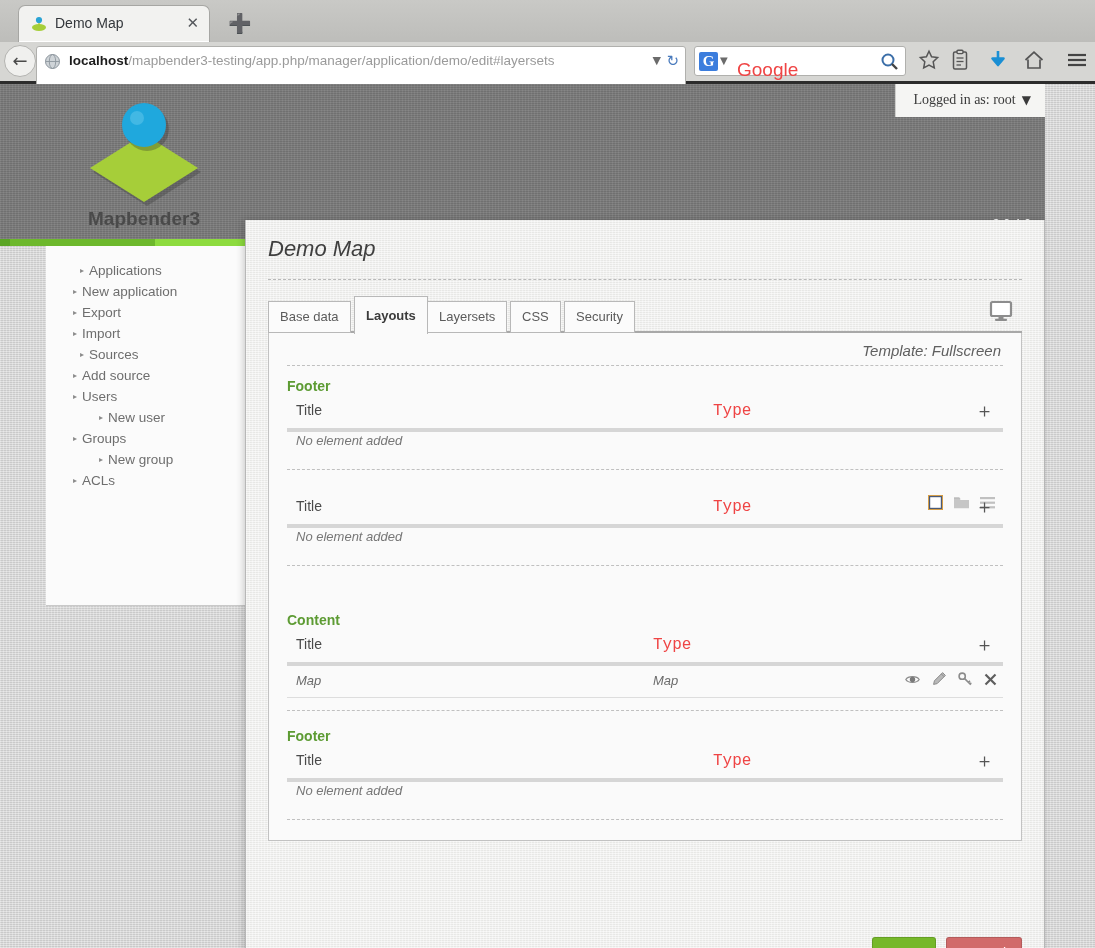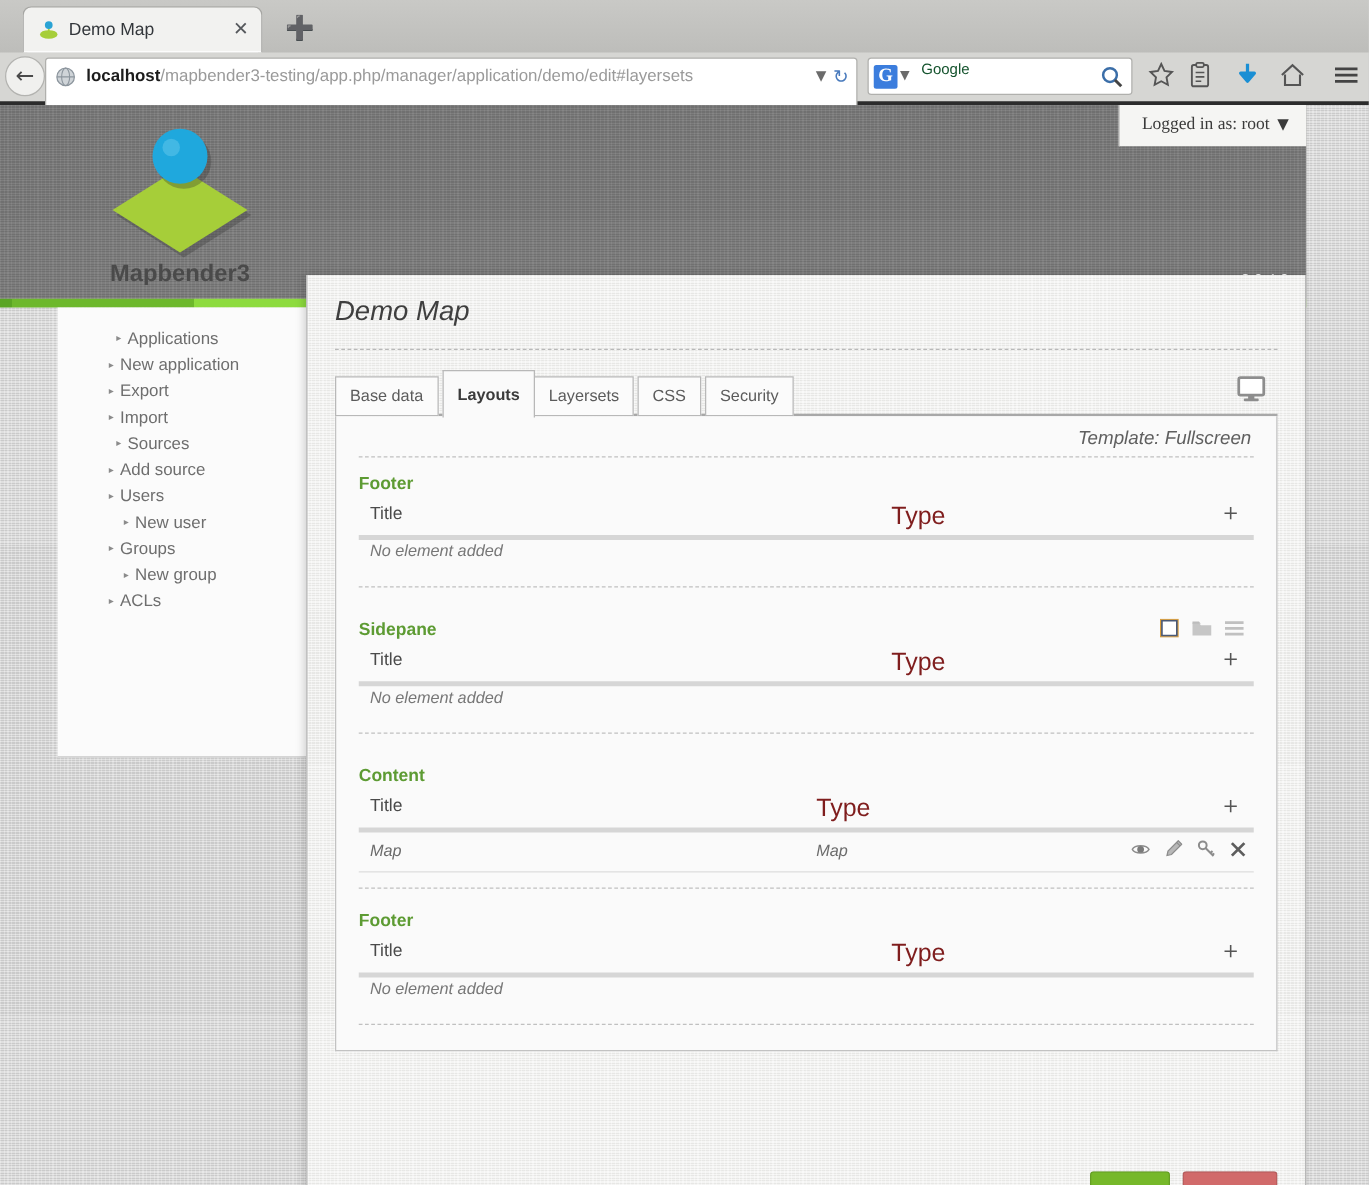--- a/index.html
+++ b/index.html
@@ -81,21 +81,21 @@
     position: absolute; left: 4px; top: 5px; width: 19px; height: 19px;
     background: #3b7ddd; color: #fff; font-size: 15px; font-weight: bold;
     text-align: center; line-height: 19px; border-radius: 2px;
     font-family: "Liberation Serif", serif; cursor: pointer;
   }
   #search-engine-caret {
     position: absolute; left: 25px; top: 8px; font-size: 10px; color: #6b6b6b;
     font-family: "DejaVu Sans", sans-serif;
   }
   #search-placeholder {
-    position: absolute; left: 42px; top: 1px; font-size: 12px; color: #14532d;
+    position: absolute; left: 42px; top: 12px; font-size: 19px; color: #ef4444;
   }
   #search-go { position: absolute; right: 6px; top: 5px; width: 19px; height: 19px; cursor: pointer; }
   .navicon { position: absolute; top: 7px; cursor: pointer; }
 
   
   #page {
     position: absolute; left: 0; top: 84px; width: 1095px; height: 864px;
     background: #cfcfcf;
     overflow: hidden;
   }
@@ -145,22 +145,22 @@
     padding-top: 14px;
   }
   .side-item {
     font-size: 13.5px; color: #6e6e6e; line-height: 21px; white-space: nowrap;
     cursor: pointer;
   }
   .side-item .arrow {
     font-size: 8px; color: #8b8b8b; margin-right: 5px; vertical-align: 2px;
     font-family: "DejaVu Sans", sans-serif;
   }
-  .lvl1 { padding-left: 47px; }
-  .lvl2 { padding-left: 41px; }
+  .lvl1 { padding-left: 34px; }
+  .lvl2 { padding-left: 27px; }
   .lvl3 { padding-left: 53px; }
 
   
   #dialog {
     position: absolute; left: 245px; top: 136px; width: 800px; height: 784px;
     background:
       repeating-linear-gradient(0deg, rgba(255,255,255,.5) 0 1px, rgba(0,0,0,.012) 1px 2px),
       repeating-linear-gradient(90deg, rgba(255,255,255,.35) 0 1px, rgba(0,0,0,.012) 1px 3px),
       #ededeb;
     border-left: 1px solid #b7b7b7;
@@ -209,21 +209,21 @@
     border-top: 1px dashed #c0c0c0;
   }
 
   .section { position: absolute; left: 18px; right: 18px; }
   .sec-title {
     font-size: 14px; font-weight: bold; color: #5d9b33; margin-bottom: 5px;
     font-family: "Liberation Sans", sans-serif;
   }
   .sec-head { position: relative; height: 29px; }
   .sec-head .col-title { position: absolute; left: 9px; top: 3px; font-size: 14px; color: #4a4a4a; }
-  .sec-head .col-type  { position: absolute; top: 3px; font-size: 20px; color: #7f1d1d; }
+  .sec-head .col-type  { position: absolute; top: 3px; font-size: 16px; color: #ef4444; font-family: Liberation Mono, monospace; }
   .sec-head .plus {
     position: absolute; right: 9px; top: -1px; font-size: 19px; color: #555;
     cursor: pointer; line-height: 24px; font-family: "DejaVu Sans", sans-serif;
   }
   .sec-head-rule { height: 4px; background: #d6d6d6; }
   .sec-icons { position: absolute; right: 8px; top: 0; display: flex; gap: 10px; align-items: center; }
   .empty-row {
     padding: 1px 0 9px 9px; font-size: 13px; font-style: italic; color: #777;
   }
   .data-row {
@@ -398,21 +398,20 @@
             <div class="sec-head">
               <span class="col-title">Title</span>
               <span class="col-type" style="left: 426px;">Type</span>
               <span class="plus">＋</span>
             </div>
             <div class="sec-head-rule"></div>
             <div class="empty-row">No element added</div>
             <div class="sec-bottom-rule"></div>
           </div>
           <div class="section" style="top: 162px;">
-            <div class="sec-title">Sidepane</div>
             <div class="sec-icons" style="top: 0px;">
               <span style="display: inline-block;">
                 <svg width="15" height="15" viewBox="0 0 15 15">
                   <rect x="1.4" y="1.4" width="12.2" height="12.2" fill="#fff" stroke="#4a5a78" stroke-width="1.6"></rect>
                   <rect x="0.4" y="0.4" width="14.2" height="14.2" fill="none" stroke="#d99c3a" stroke-width="1"></rect>
                 </svg>
               </span>
               <span style="display: inline-block;">
                 <svg width="17" height="15" viewBox="0 0 17 15">
                   <path d="M1 3.2h5.2l1.5 1.9H16v8.2H1z" fill="#c6c6c6"></path>

